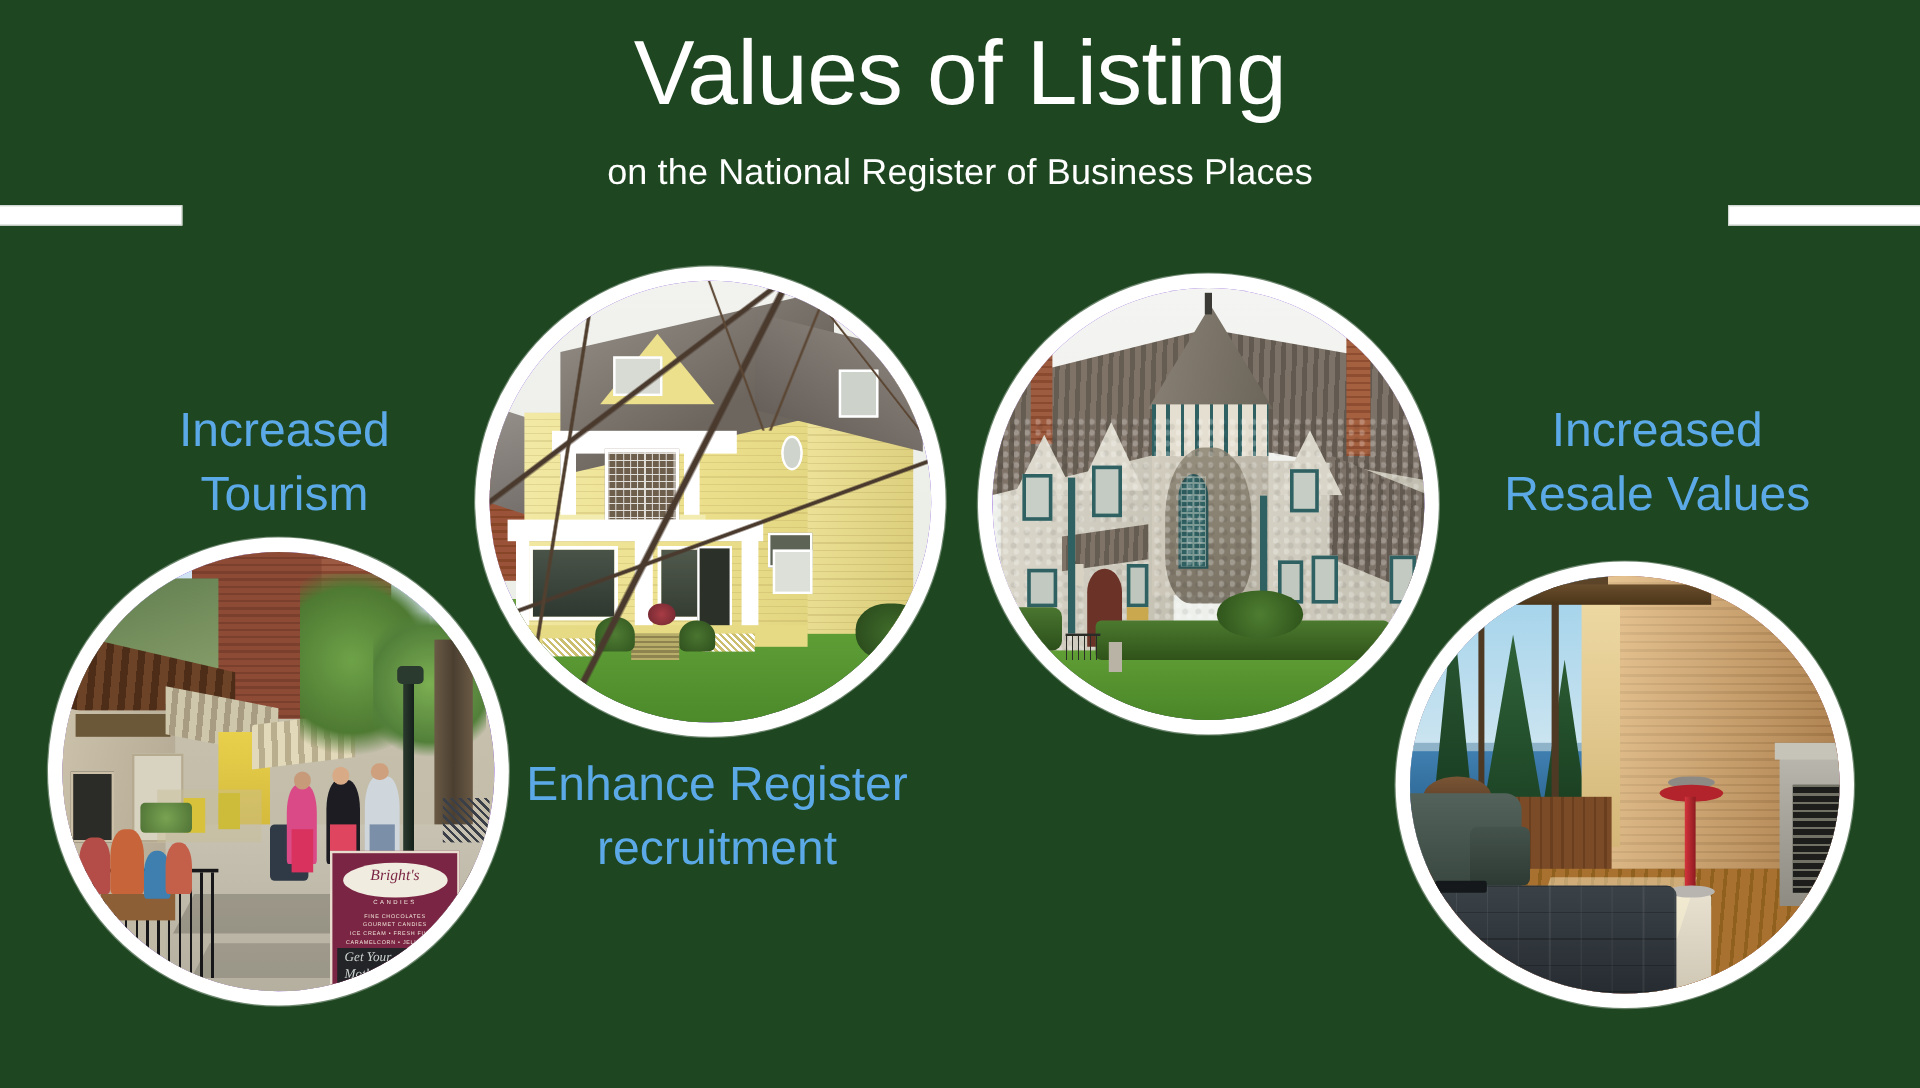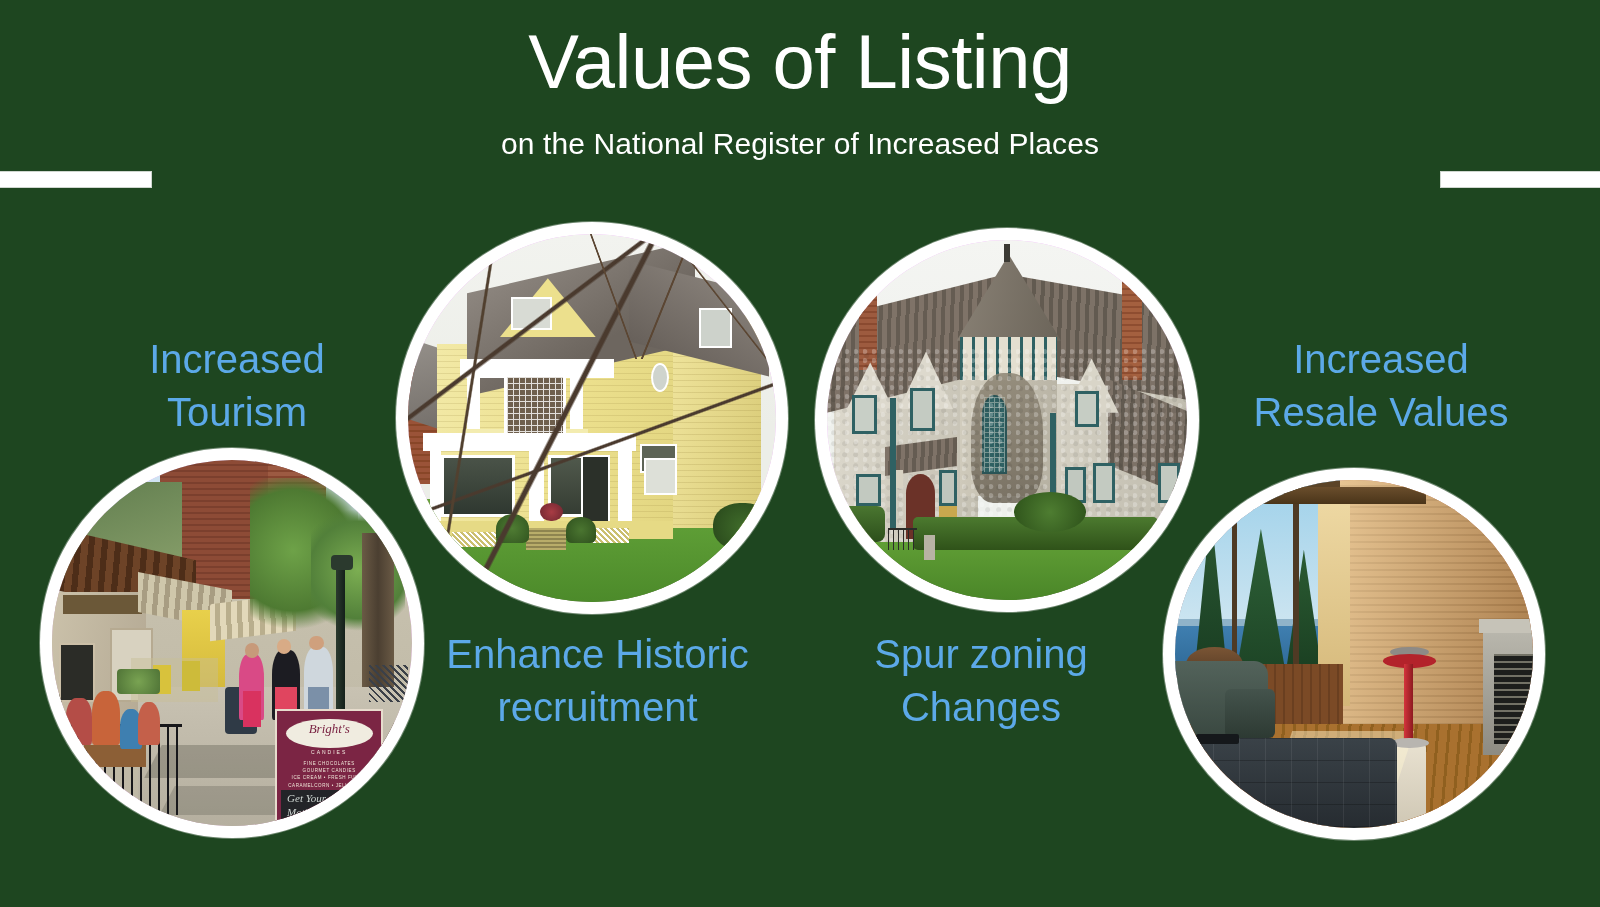--- a/index.html
+++ b/index.html
@@ -42,21 +42,21 @@
   #cap-resale  { left:1226px;top:333px; width:310px; }
 
   
   .circle{
     position:absolute; border-radius:50%;
     background:#ffffff; padding:12px;
     box-shadow:0 0 0 1px rgba(255,255,255,.35);
   }
   .circle .clip{
     width:100%; height:100%; border-radius:50%;
-    overflow:hidden; position:relative; background:#f0abfc;text-decoration:underline;
+    overflow:hidden; position:relative; background:#6d28d9;text-decoration:underline;
   }
   #circle-street   { left:40px;   top:448px; width:384px; height:390px; }
   #circle-yellow   { left:396px;  top:222px; width:392px; height:392px; }
   #circle-tudor    { left:815px;  top:228px; width:384px; height:384px; }
   #circle-interior { left:1163px; top:468px; width:382px; height:372px; }
 
   .scene{ position:absolute; inset:0; }
   .scene div{ position:absolute; }
 
   
@@ -365,31 +365,29 @@
   .s4 .fgrille{ left:89%; top:50%; width:11%; height:26%;
     background:repeating-linear-gradient(#8f8d7e 0 2px,rgba(0,0,0,0) 2px 7px); opacity:.75; }
   .s4 .ftrim{ left:85%; top:40%; width:18%; height:4%; background:#c6c3b8; }
 </style>
 </head>
 <body style="background: rgb(30, 70, 32);">
 
 <div class="slide" style="background: rgb(30, 70, 32);">
 
   <h1 class="title">Values of Listing</h1>
-  <div class="subtitle">on the National Register of Increased Places</div>
+  <div class="subtitle">on the National Register of Business Places</div>
 
   <div class="bar bar-left" style="background: rgb(255, 255, 255);"></div>
   <div class="bar bar-right" style="background: rgb(255, 255, 255);"></div>
 
   <div class="caption" id="cap-tourism" style="color: rgb(92, 169, 232);">Increased
 Tourism</div>
-  <div class="caption" id="cap-business" style="color: rgb(92, 169, 232);">Enhance Historic
+  <div class="caption" id="cap-business" style="color: rgb(92, 169, 232);">Enhance Register
 recruitment</div>
-  <div class="caption" id="cap-zoning" style="color: rgb(92, 169, 232);">Spur zoning
-Changes</div>
   <div class="caption" id="cap-resale" style="color: rgb(92, 169, 232);">Increased
 Resale Values</div>
 
   <div class="circle" id="circle-street">
     <div class="clip">
       <div class="scene s1">
         <div class="sky"></div>
         <div class="brickbld"></div>
         <div class="brickbld2"></div>
         <div class="lcorn"></div>

